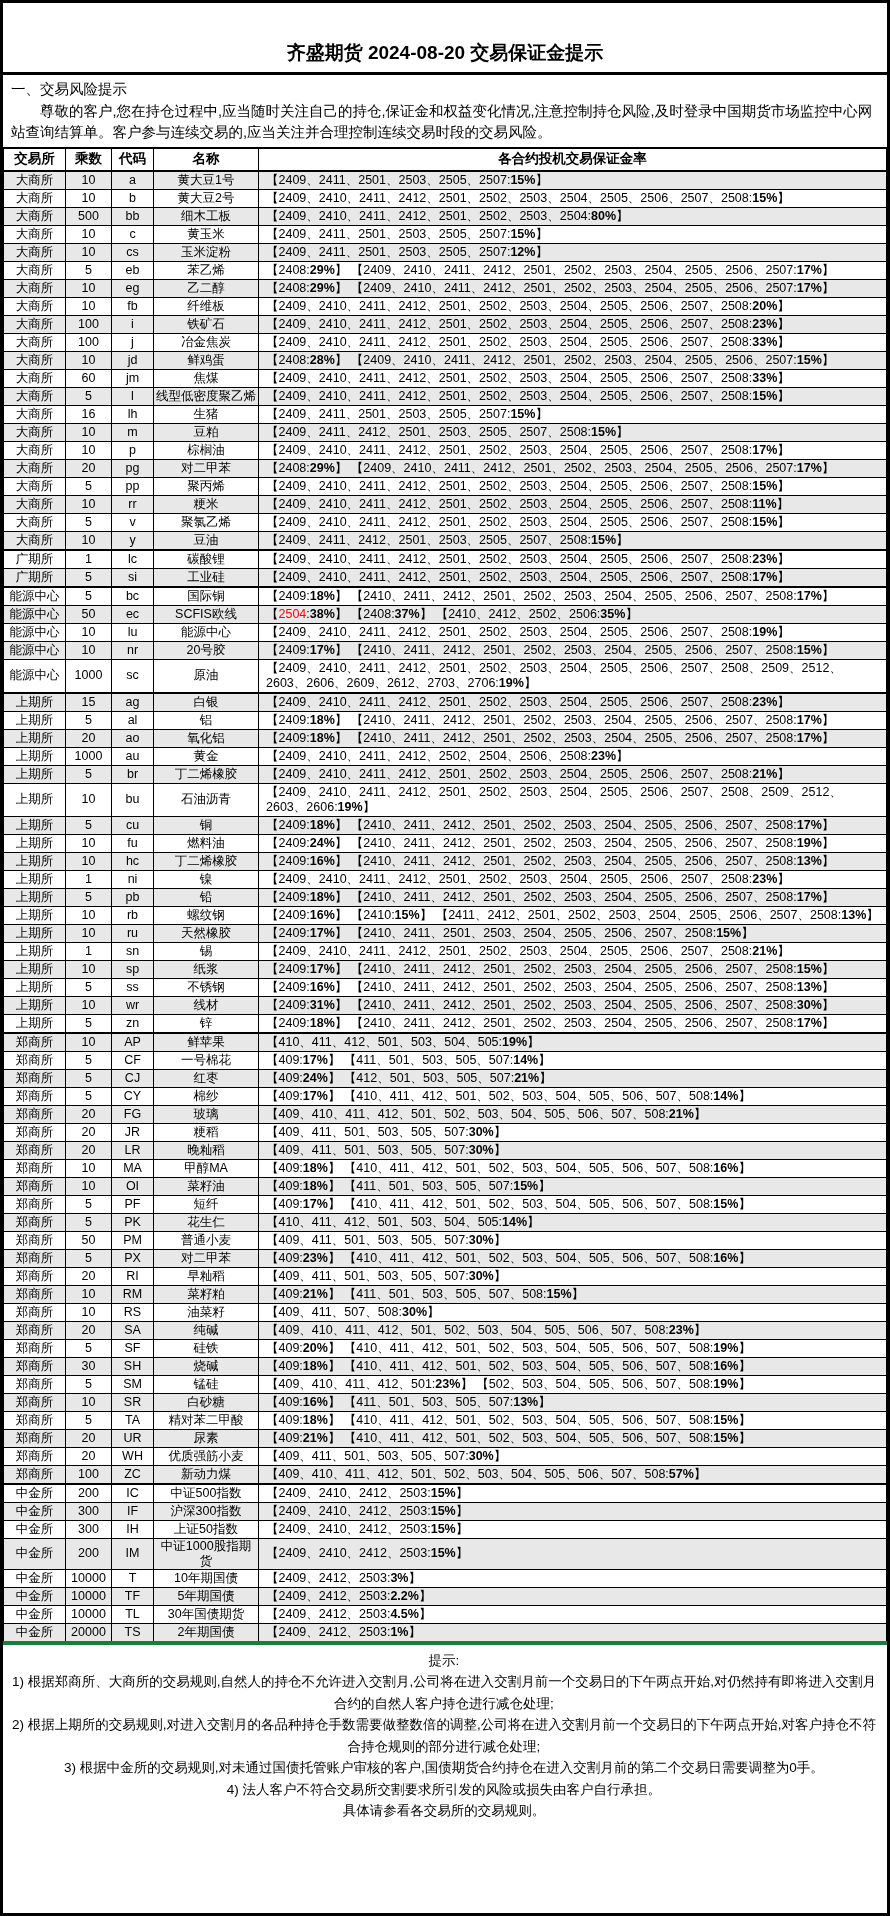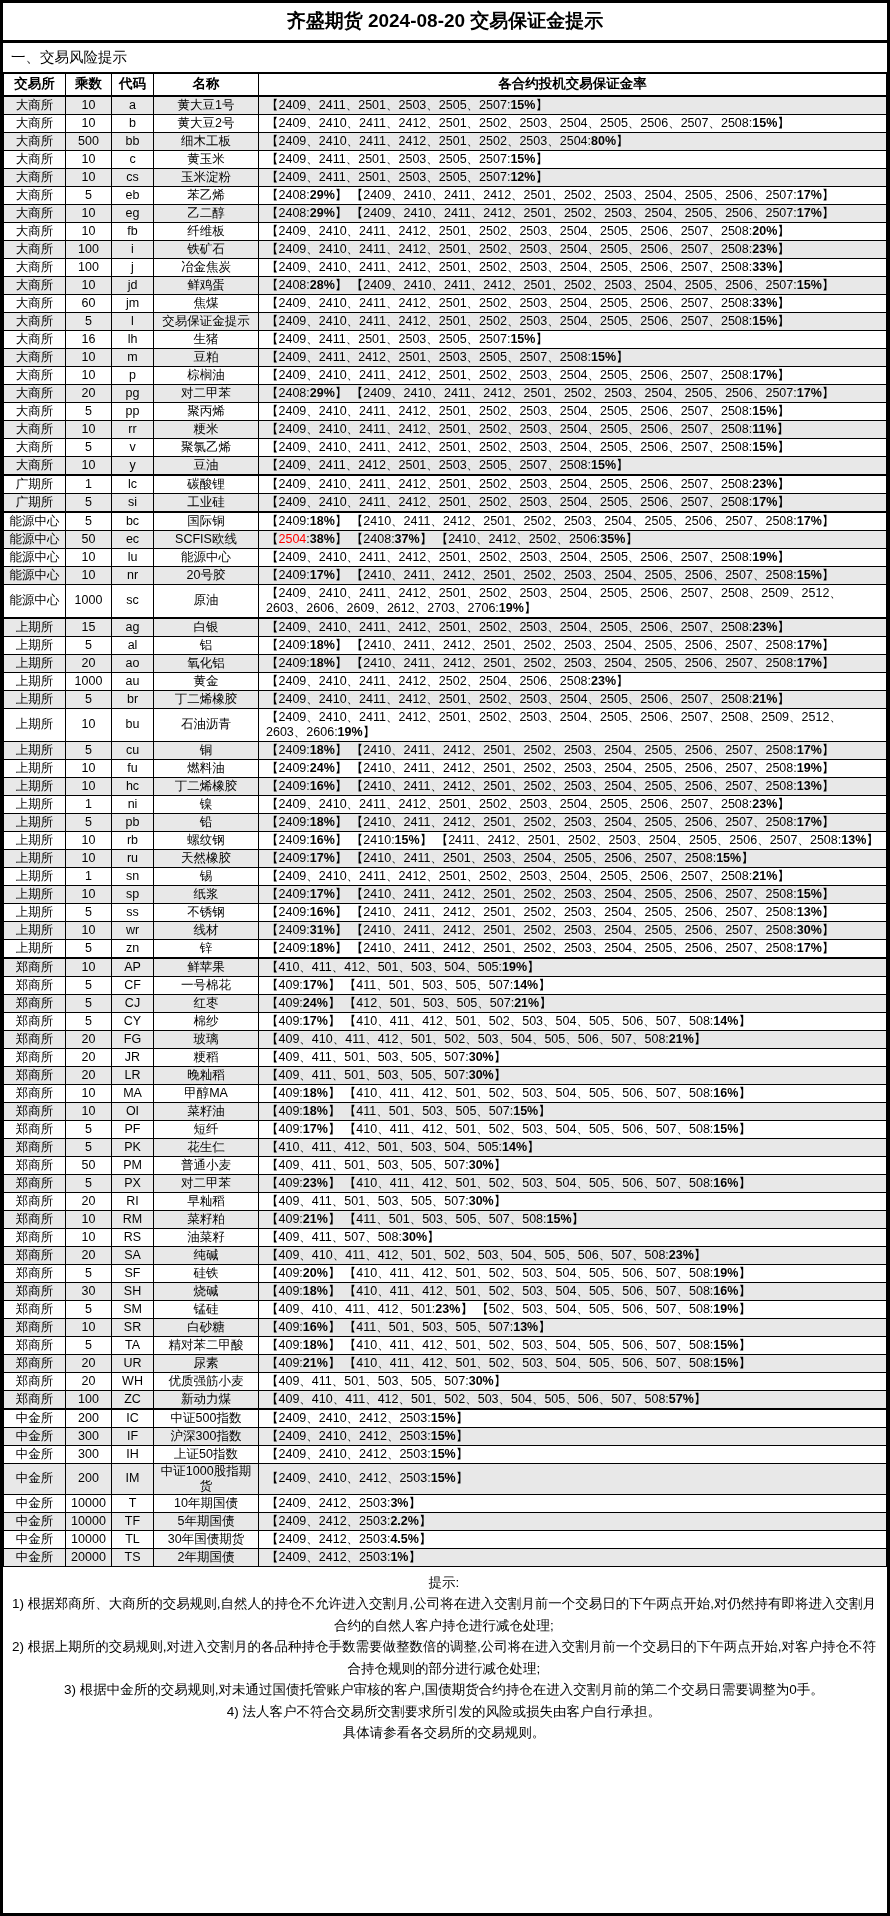--- a/index.html
+++ b/index.html
@@ -6,29 +6,29 @@
   * { box-sizing: border-box; }
   body { margin:0; background:#fff; }
   .page {
     width:890px; min-height:1916px; margin:0;
     border:3px solid #000;
     font-family:"Liberation Sans","DejaVu Sans",sans-serif;
     color:#000;
   }
   .title-bar {
     text-align:center; font-weight:bold; font-size:19px;
-    padding:5px 0 6px; border-bottom:3px solid #000;
+    padding:5px 0 6px; border-bottom:3px solid #000;margin-top:32px;
   }
   .intro { padding:4px 12px 3px 8px; font-size:14.5px; line-height:21.5px; }
   .intro .sec-heading { text-indent:0; }
   .intro .para { text-indent:2em; }
   .red { color:var(--red); }
   table.margin-table {
     width:100%; border-collapse:collapse;
-    border-top:2px solid #000; border-bottom:1px solid #15803d;
+    border-top:2px solid #000; border-bottom:4px solid #15803d;
     table-layout:fixed;
   }
   .margin-table th, .margin-table td {
     border:1px solid #000; text-align:center;
     padding:0 2px; font-size:12.5px; height:18px; line-height:1.2;
     overflow:hidden;
   }
   .margin-table th {
     font-size:13.5px; font-weight:bold; height:23px;
     border-bottom:2px solid #000; background:#fff;
@@ -43,20 +43,21 @@
 </style>
 </head>
 <body>
 
 <div class="page">
 
   <div class="title-bar">齐盛期货 2024-08-20 交易保证金提示</div>
 
   <div class="intro">
     <div class="sec-heading">一、交易风险提示</div>
+    <div class="para">尊敬的客户,您在持仓过程中,应当随时关注自己的持仓,保证金和权益变化情况,注意控制持仓风险,及时登录中国期货市场监控中心网站查询结算单。客户参与连续交易的,应当关注并合理控制连续交易时段的交易风险。</div>
   </div>
 
   <table class="margin-table">
     <colgroup>
       <col style="width:62px">
       <col style="width:46px">
       <col style="width:42px">
       <col style="width:105px">
       <col>
     </colgroup>
@@ -151,21 +152,21 @@
           <td>大商所</td>
           <td>60</td>
           <td>jm</td>
           <td>焦煤</td>
           <td class="rate"><span class="seg">【<span>2409、2410、2411、2412、2501、2502、2503、2504、2505、2506、2507、2508</span>:<b>33%</b>】</span></td>
         </tr>
         <tr class="shade">
           <td>大商所</td>
           <td>5</td>
           <td>l</td>
-          <td>交易保证金提示</td>
+          <td>线型低密度聚乙烯</td>
           <td class="rate"><span class="seg">【<span>2409、2410、2411、2412、2501、2502、2503、2504、2505、2506、2507、2508</span>:<b>15%</b>】</span></td>
         </tr>
         <tr>
           <td>大商所</td>
           <td>16</td>
           <td>lh</td>
           <td>生猪</td>
           <td class="rate"><span class="seg">【<span>2409、2411、2501、2503、2505、2507</span>:<b>15%</b>】</span></td>
         </tr>
         <tr class="shade">

